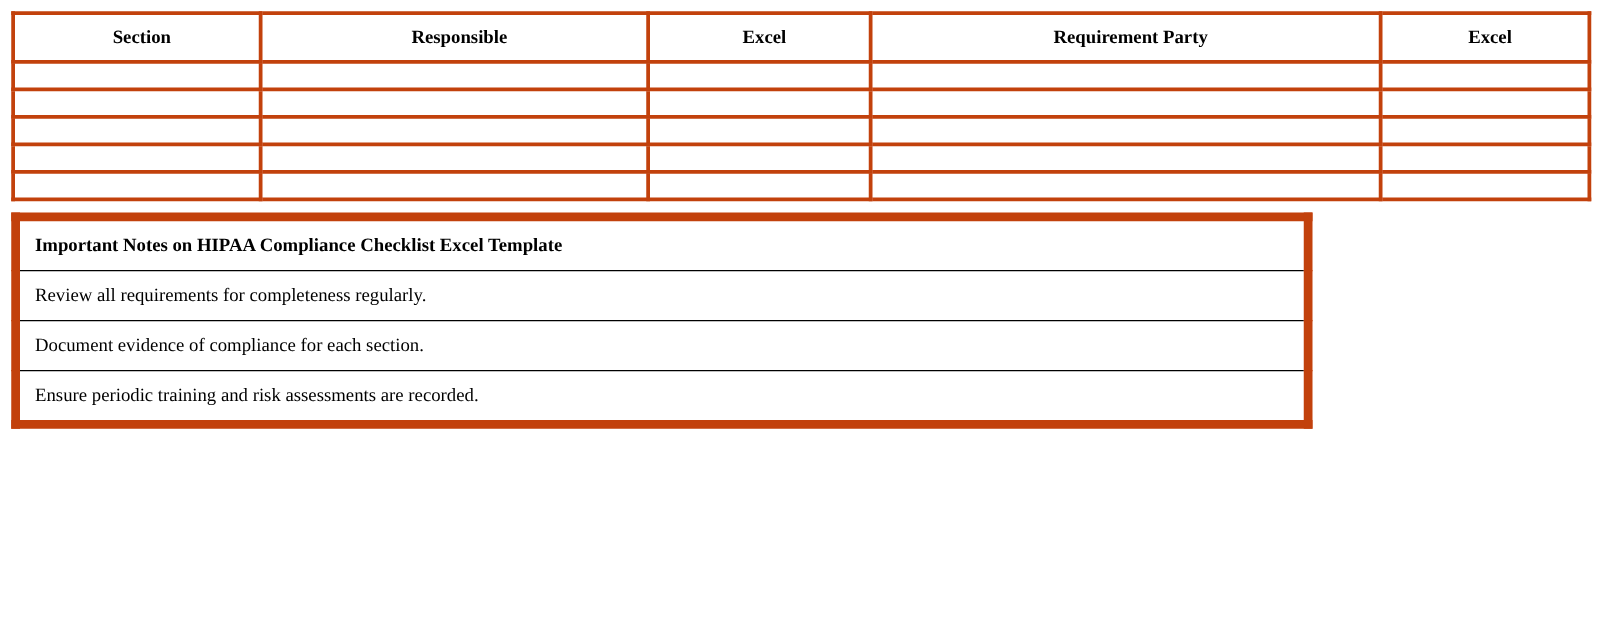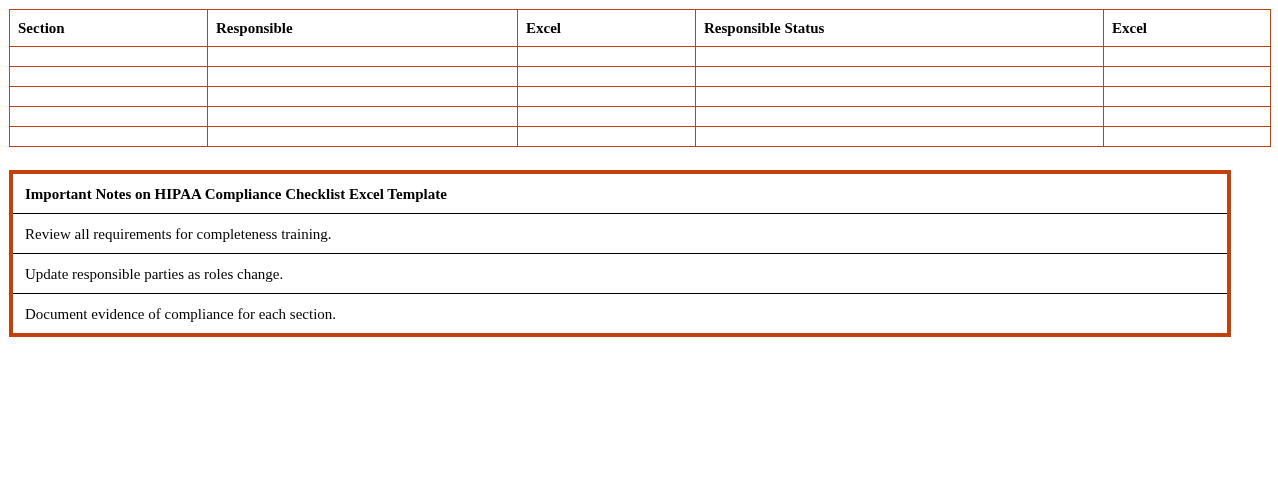--- a/index.html
+++ b/index.html
@@ -26,23 +26,23 @@
   
   .checklist {
     position: absolute;
     left: 9px;
     top: 9px;
     width: 1261px;
     border: 1px solid #000000;
   }
   .checklist th,
   .checklist td {
-    border: 1px solid #c2410c;
+    border: 3px solid #c2410c;
     padding: 0 0 0 8px;
-    text-align: left;
+    text-align: center;
     vertical-align: middle;
     font-size: 15px;
     line-height: 1.2;
   }
   .checklist thead th {
     font-weight: bold;
     height: 36px;
   }
   .checklist tbody td {
     height: 19px;
@@ -52,22 +52,22 @@
   .col-requirement  { width: 310px; }
   .col-status       { width: 178px; }
   .col-responsible  { width: 408px; }
   .col-notes        { width: 167px; }
 
   
   .notes {
     position: absolute;
     left: 9px;
     top: 170px;
-    width: 1222px;
-    border: 4px solid #c2410c;
+    width: 1041px;
+    border: 7px solid #c2410c;
   }
   .notes td {
     border: 1px solid #000000;
     padding: 0 0 0 12px;
     text-align: left;
     vertical-align: middle;
     font-size: 15px;
     height: 39px;
     line-height: 1.2;
   }
@@ -86,21 +86,21 @@
       <col class="col-requirement">
       <col class="col-status">
       <col class="col-responsible">
       <col class="col-notes">
     </colgroup>
     <thead>
       <tr>
         <th>Section</th>
         <th>Responsible</th>
         <th>Excel</th>
-        <th>Responsible Status</th>
+        <th>Requirement Party</th>
         <th>Excel</th>
       </tr>
     </thead>
     <tbody>
       <tr>
         <td></td>
         <td></td>
         <td></td>
         <td></td>
         <td></td>
@@ -135,24 +135,24 @@
       </tr>
     </tbody>
   </table>
 
   <table class="notes">
     <tbody>
       <tr>
         <td class="notes-title">Important Notes on HIPAA Compliance Checklist Excel Template</td>
       </tr>
       <tr>
-        <td>Review all requirements for completeness training.</td>
-      </tr>
-      <tr>
-        <td>Update responsible parties as roles change.</td>
+        <td>Review all requirements for completeness regularly.</td>
       </tr>
       <tr>
         <td>Document evidence of compliance for each section.</td>
+      </tr>
+      <tr>
+        <td>Ensure periodic training and risk assessments are recorded.</td>
       </tr>
     </tbody>
   </table>
 
 </div>
 
 </body></html>

